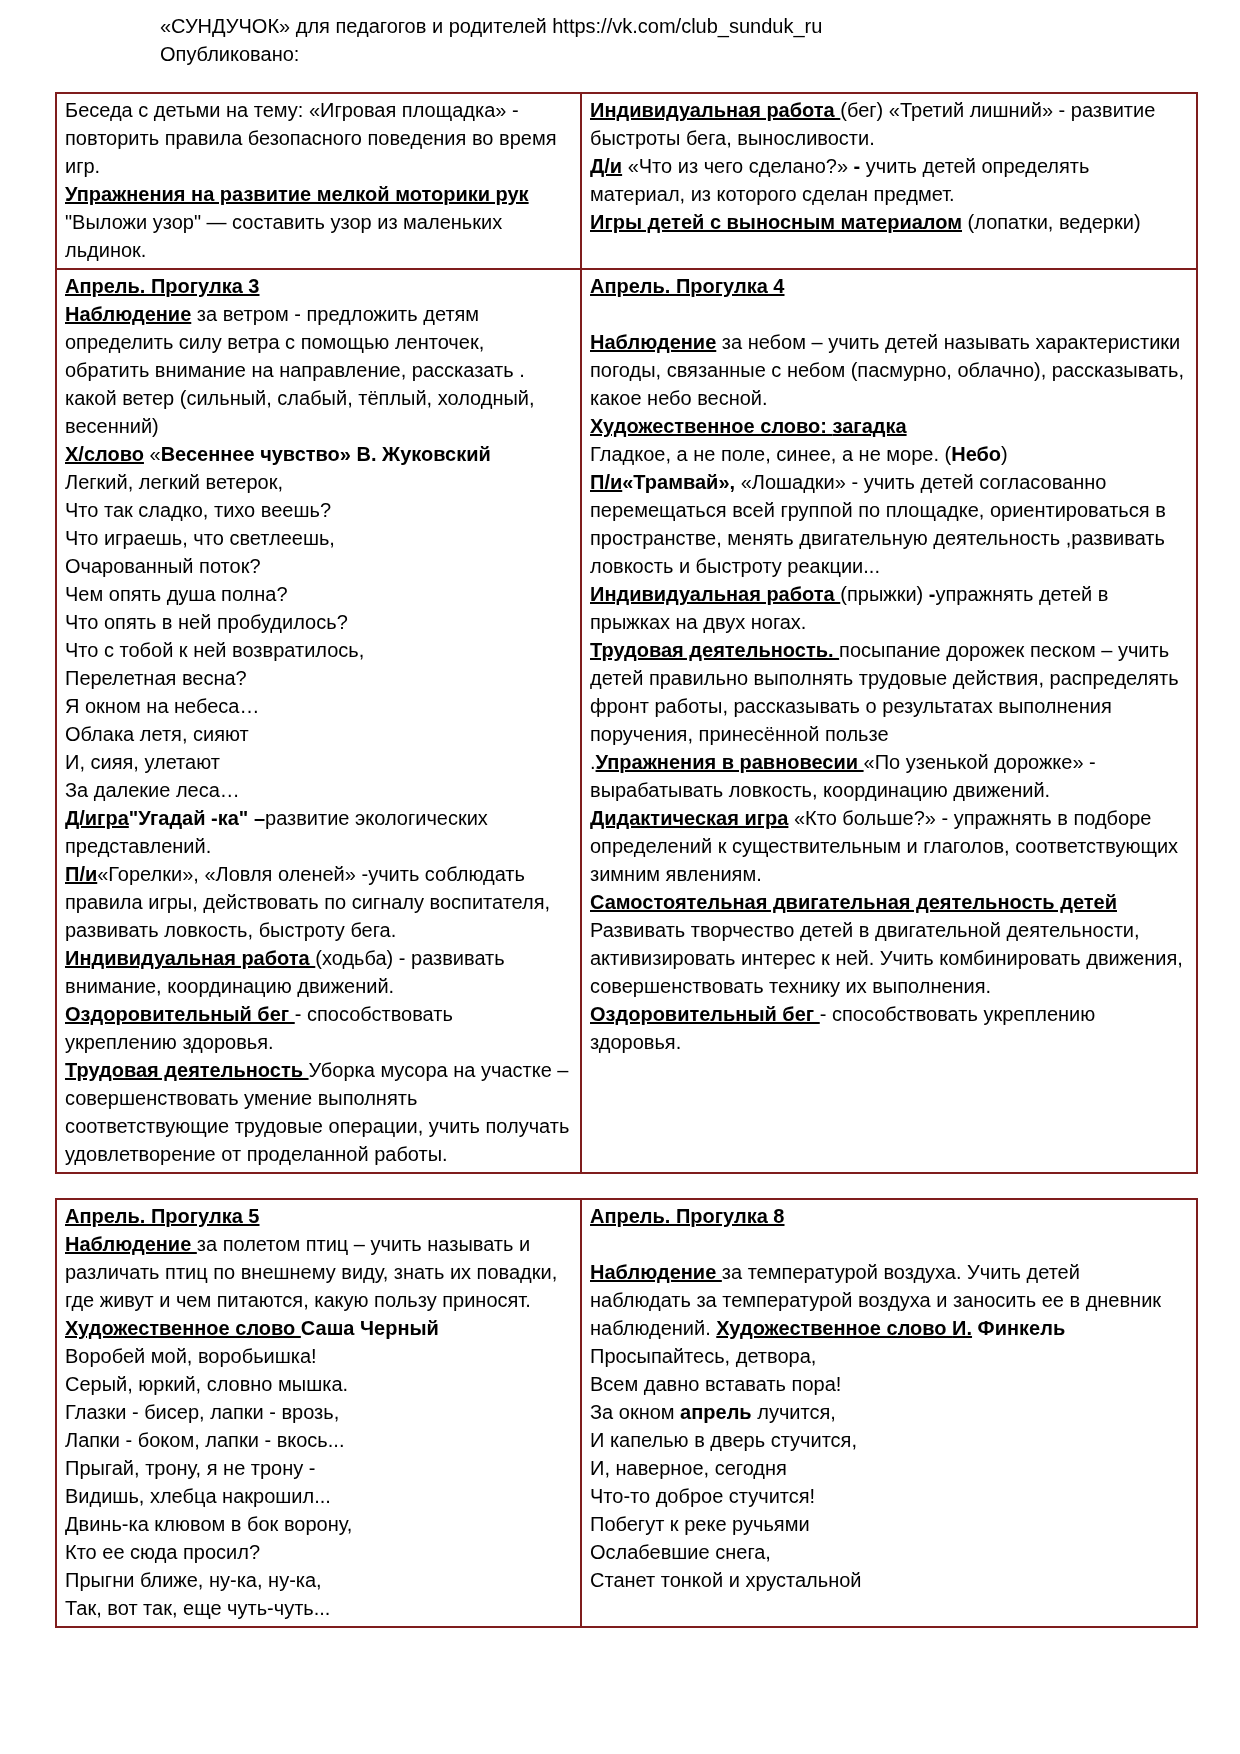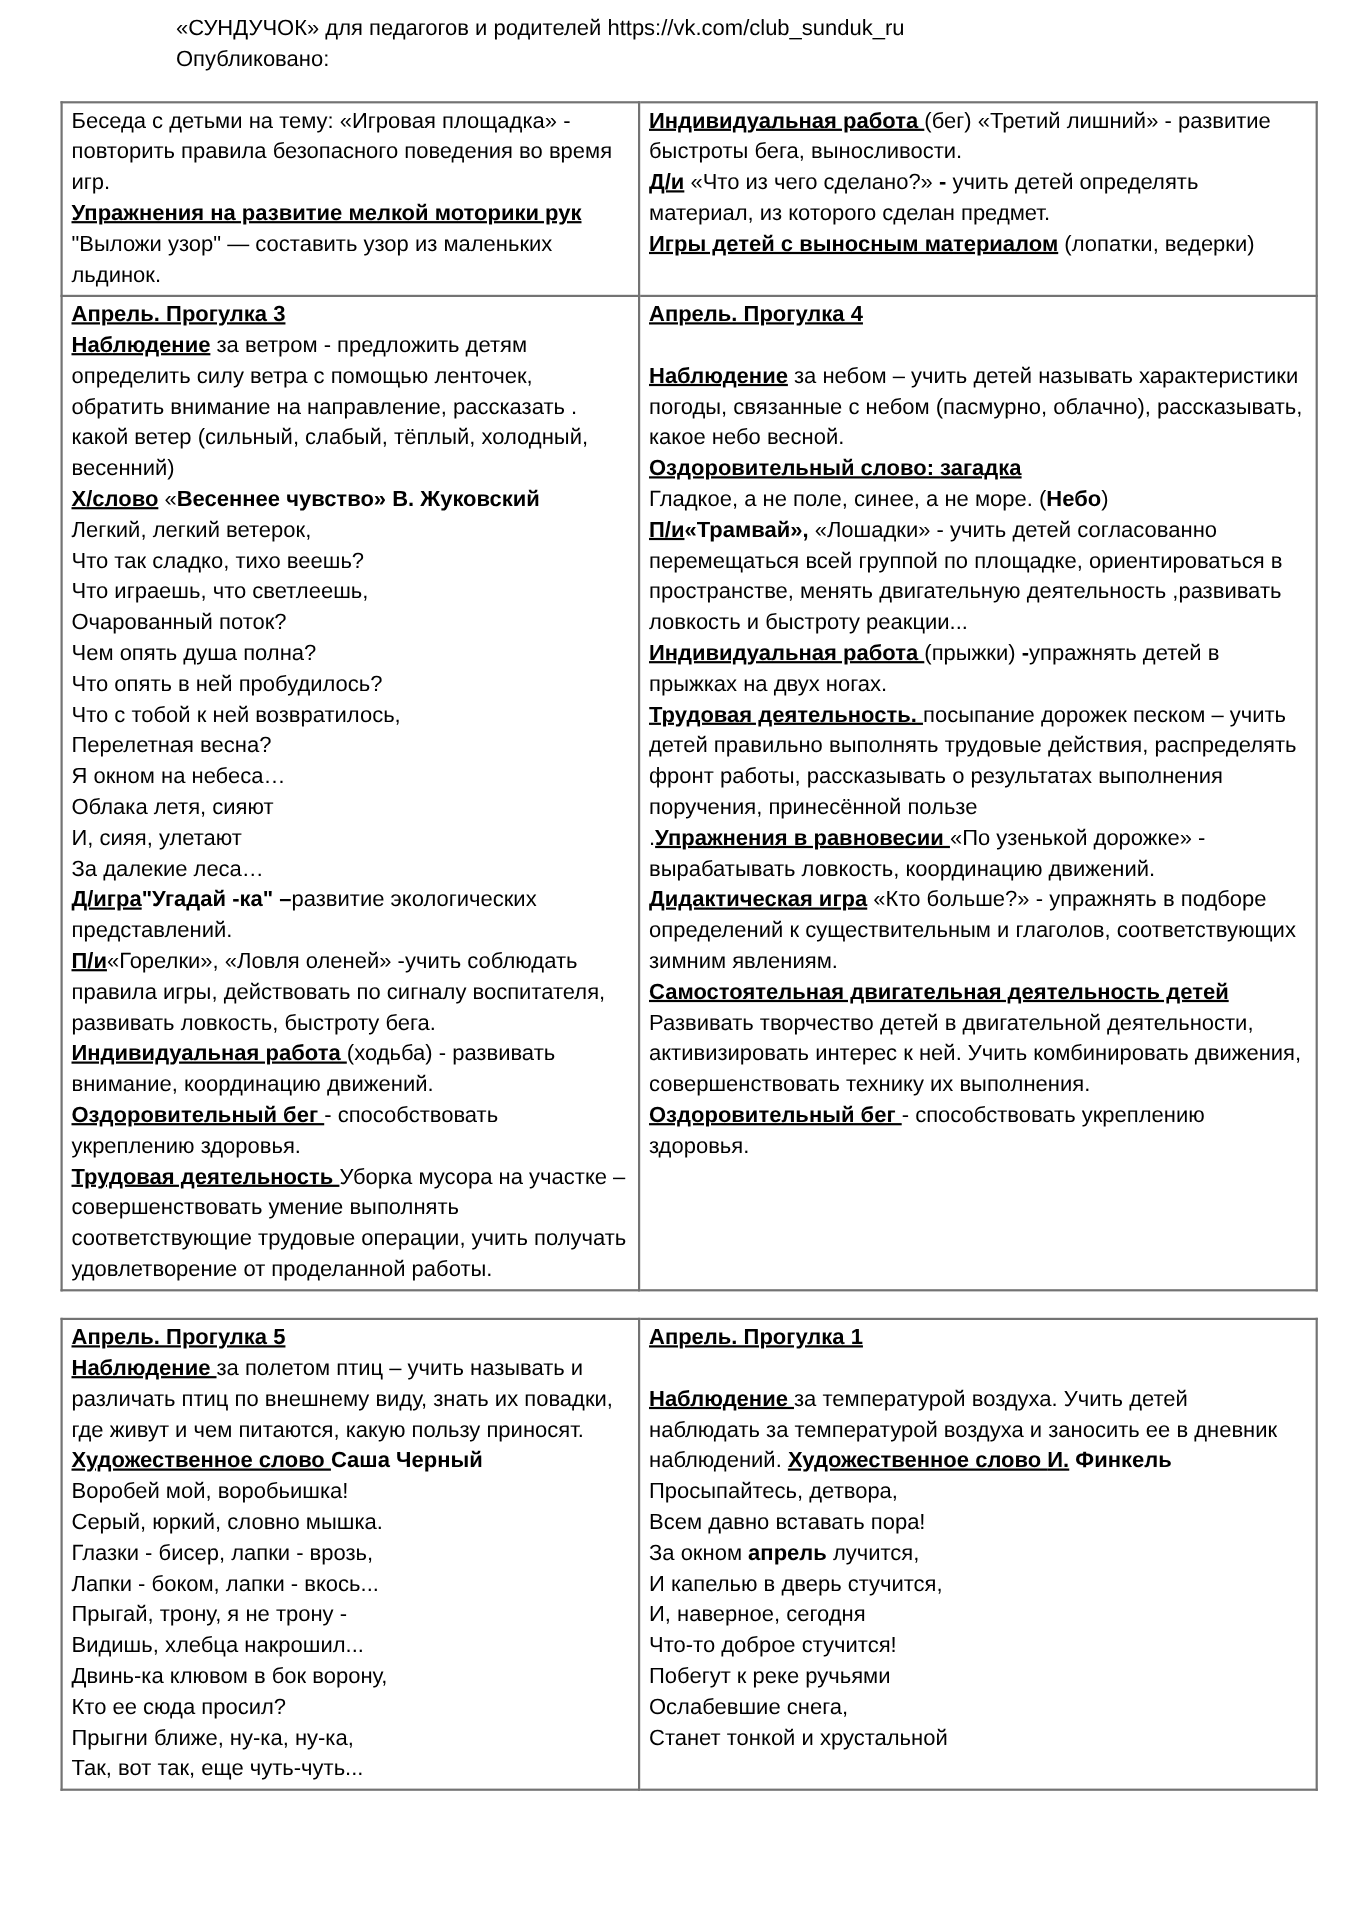--- a/index.html
+++ b/index.html
@@ -33,21 +33,21 @@
     display: table;
     border-collapse: collapse;
     table-layout: fixed;
   }
   .table-1 { top: 92px; }
   .table-2 { top: 1198px; padding-left: 20px; }
   .doc-row { display: table-row; }
   .doc-cell {
     display: table-cell;
     vertical-align: top;
-    border: 2px solid #737373;
+    border: 2px solid #7f1d1d;
     padding: 2px 10px 4px 8px;
   }
   .cell-left  { width: 505px; }
   .cell-right { width: 596px; }
   .doc-cell p {
     margin: 0;
     padding: 0;
   }
   .b { font-weight: bold; }
   .i { }
@@ -94,21 +94,21 @@
         <p><span class="b u">Д/игра</span><span class="b i">"Угадай -ка" –</span><span>развитие экологических представлений.</span></p>
         <p><span class="b u">П/и</span><span>«Горелки», «Ловля оленей» -учить соблюдать правила игры, действовать по сигналу воспитателя, развивать ловкость, быстроту бега.</span></p>
         <p><span class="b u">Индивидуальная работа </span><span>(ходьба) - развивать внимание, координацию движений.</span></p>
         <p><span class="b u">Оздоровительный бег </span><span>- способствовать укреплению здоровья.</span></p>
         <p><span class="b u">Трудовая деятельность </span><span>Уборка мусора на участке – совершенствовать умение выполнять соответствующие трудовые операции, учить получать удовлетворение от проделанной работы.</span></p>
       </div>
     <div class="doc-cell cell-right">
         <p><span class="b i u">Апрель. Прогулка 4</span></p>
         <p>&nbsp;</p>
         <p><span class="b u">Наблюдение</span><span> за небом – учить детей называть характеристики погоды, связанные с небом (пасмурно, облачно), рассказывать, какое небо весной.</span></p>
-        <p><span class="b u">Оздоровительный слово: </span><span class="b i u">загадка</span></p>
+        <p><span class="b u">Художественное слово: </span><span class="b i u">загадка</span></p>
         <p><span>Гладкое, а не поле, синее, а не море. (</span><span class="b i">Небо</span><span>)</span></p>
         <p><span class="b u">П/и</span><span class="b">«Трамвай»,</span><span> «Лошадки» - учить детей согласованно перемещаться всей группой по площадке, ориентироваться в пространстве, менять двигательную деятельность ,развивать ловкость и быстроту реакции...</span></p>
         <p><span class="b u">Индивидуальная работа </span><span>(прыжки) </span><span class="b">-</span><span>упражнять детей в прыжках на двух ногах.</span></p>
         <p><span class="b u">Трудовая деятельность. </span><span>посыпание дорожек песком – учить детей правильно выполнять трудовые действия, распределять фронт работы, рассказывать о результатах выполнения поручения, принесённой пользе</span></p>
         <p><span>.</span><span class="b u">Упражнения в равновесии </span><span>«По узенькой дорожке» - вырабатывать ловкость, координацию движений.</span></p>
         <p><span class="b u">Дидактическая игра</span><span> «Кто больше?» - упражнять в подборе определений к существительным и глаголов, соответствующих зимним явлениям.</span></p>
         <p><span class="b u">Самостоятельная двигательная деятельность детей </span><span>Развивать творчество детей в двигательной деятельности, активизировать интерес к ней. Учить комбинировать движения, совершенствовать технику их выполнения.</span></p>
         <p><span class="b u">Оздоровительный бег </span><span>- способствовать укреплению здоровья.</span></p>
       </div>
   </div>
@@ -125,21 +125,21 @@
         <p><span>Глазки - бисер, лапки - врозь,</span></p>
         <p><span>Лапки - боком, лапки - вкось...</span></p>
         <p><span>Прыгай, трону, я не трону -</span></p>
         <p><span>Видишь, хлебца накрошил...</span></p>
         <p><span>Двинь-ка клювом в бок ворону,</span></p>
         <p><span>Кто ее сюда просил?</span></p>
         <p><span>Прыгни ближе, ну-ка, ну-ка,</span></p>
         <p><span>Так, вот так, еще чуть-чуть...</span></p>
       </div>
     <div class="doc-cell cell-right">
-        <p><span class="b i u">Апрель. Прогулка 1</span></p>
+        <p><span class="b i u">Апрель. Прогулка 8</span></p>
         <p>&nbsp;</p>
         <p><span class="b u">Наблюдение </span><span>за температурой воздуха. Учить детей наблюдать за температурой воздуха и заносить ее в дневник наблюдений. </span><span class="b u">Художественное слово </span><span class="b i u">И.</span><span> </span><span class="b i">Финкель</span></p>
         <p><span>Просыпайтесь, детвора,</span></p>
         <p><span>Всем давно вставать пора!</span></p>
         <p><span>За окном </span><span class="b">апрель</span><span> лучится,</span></p>
         <p><span>И капелью в дверь стучится,</span></p>
         <p><span>И, наверное, сегодня</span></p>
         <p><span>Что-то доброе стучится!</span></p>
         <p><span>Побегут к реке ручьями</span></p>
         <p><span>Ослабевшие снега,</span></p>

